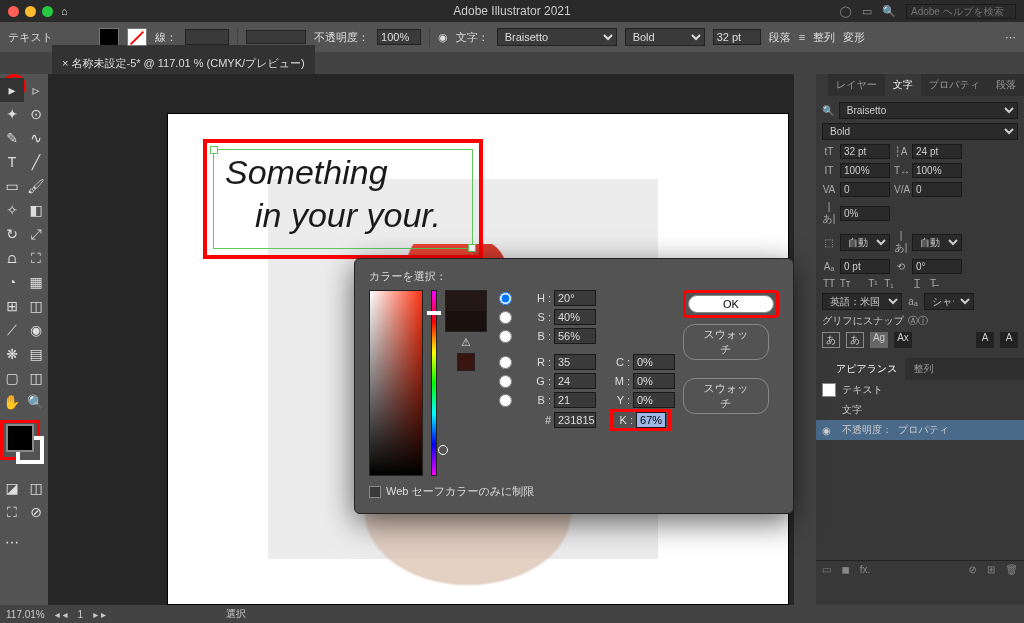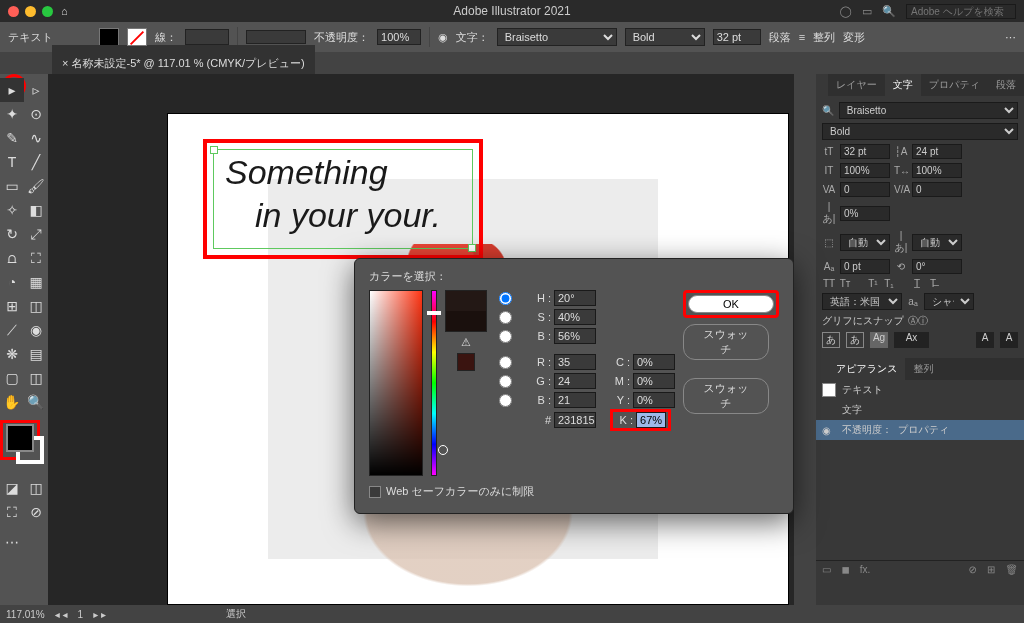--- a/index.html
+++ b/index.html
@@ -305,21 +305,21 @@
           <select><option>シャープ</option></select>
       </div>
       <div class="prow" style="">
         <span>グリフにスナップ</span>
         <span><span class="pic">Ⓐ</span><span class="pic">ⓘ</span></span>
       </div>
       <div class="prow" style="gap:6px">
         <span style="width:18px;height:16px;border:1px solid #888;text-align:center">あ</span>
         <span style="width:18px;height:16px;border:1px solid #888;text-align:center">あ</span>
         <span style="width:18px;height:16px;background:#666;text-align:center">Ag</span>
-        <span style="width:35px;height:16px;background:#222;text-align:center">Ax</span>
+        <span style="width:18px;height:16px;background:#222;text-align:center">Ax</span>
         <span style="flex:1"></span>
         <span style="width:18px;height:16px;background:#222;text-align:center">A</span>
         <span style="width:18px;height:16px;background:#222;text-align:center">A</span>
       </div>
     </div>
 
     <div class="panel-tabs">
       <span class="act">アピアランス</span>
       <span>整列</span>
     </div>

